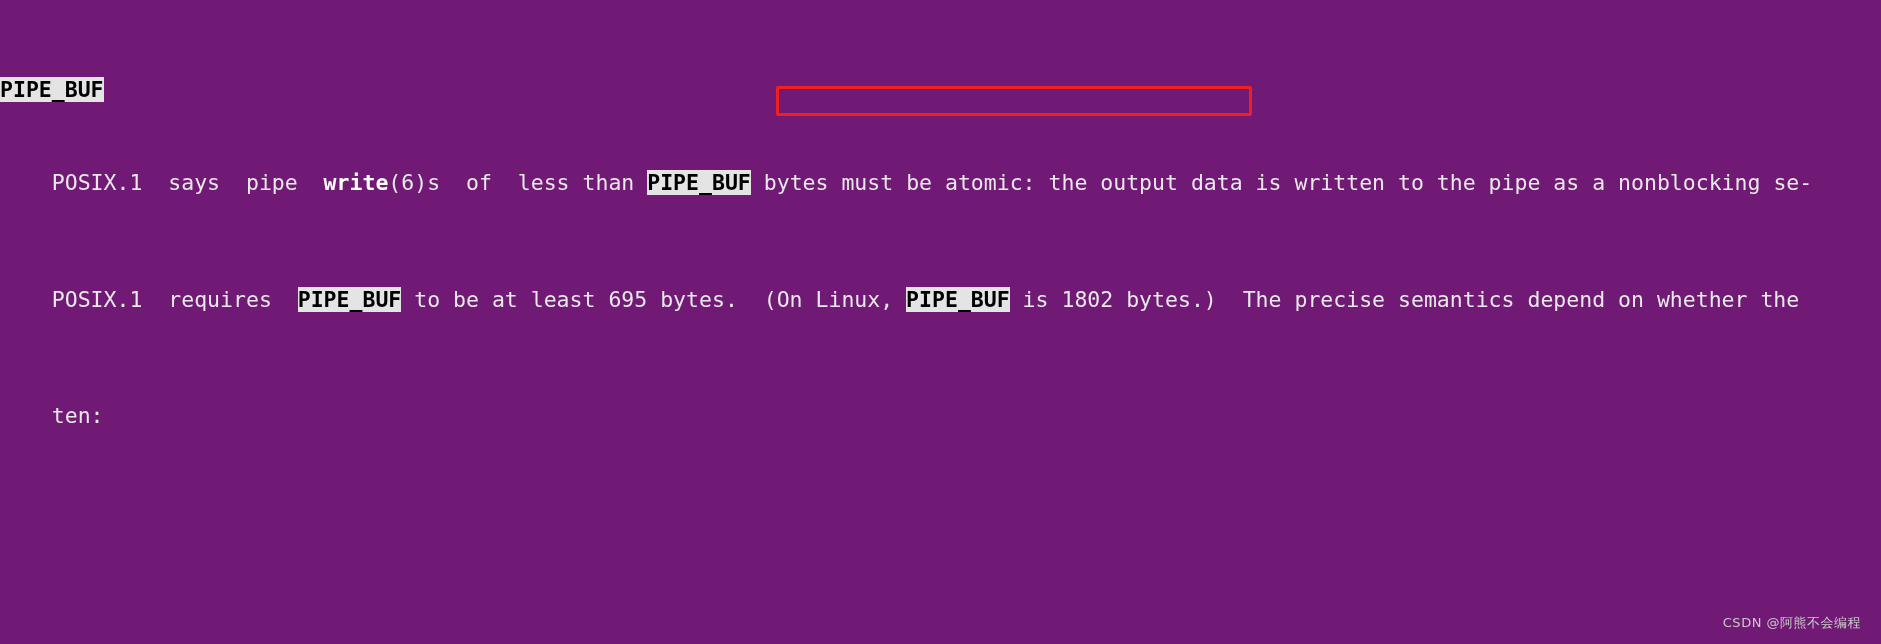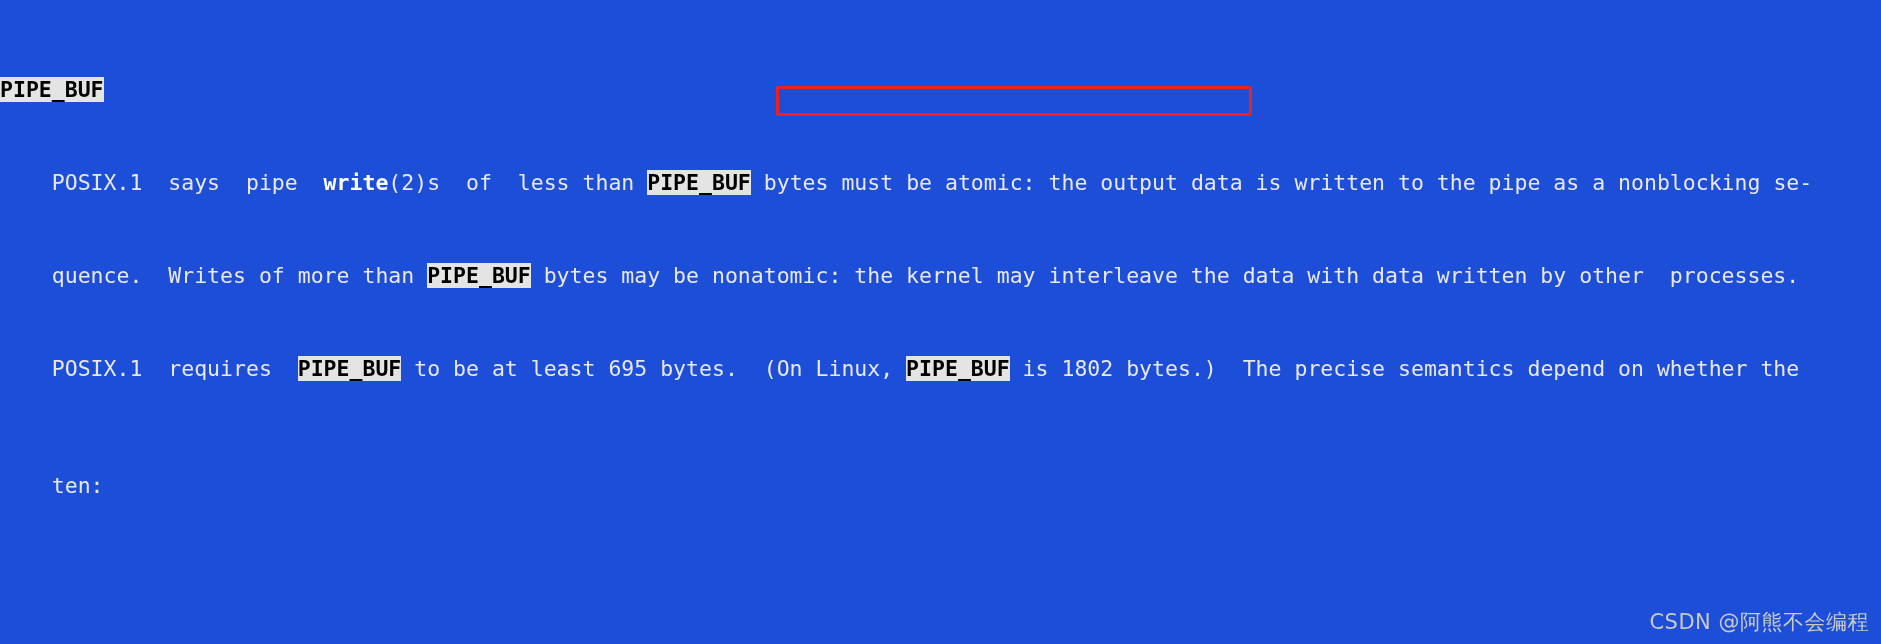--- a/index.html
+++ b/index.html
@@ -10,21 +10,21 @@
   body {
     width: 1881px;
     height: 644px;
     overflow: hidden;
     font-family: "DejaVu Sans Mono", "Liberation Mono", monospace;
   }
   #terminal {
     position: relative;
     width: 1881px;
     height: 644px;
-    background: #1d4ed8;
+    background: #701a75;
     color: #e8e8e8;
     font-family: "DejaVu Sans Mono", "Liberation Mono", monospace;
     font-size: 21.5px;
     line-height: 23.3px;
     letter-spacing: 0px;
     padding: 0;
     box-sizing: border-box;
   }
   .manpage {
     position: absolute;
@@ -67,42 +67,41 @@
     top: 86px;
     width: 476px;
     height: 30px;
     border: 3px solid #f02020;
     border-radius: 2px;
     box-sizing: border-box;
     pointer-events: none;
   }
   #watermark {
     position: absolute;
-    right: 12px;
+    right: 20px;
     bottom: 10px;
     color: #c9c9c9;
     font-family: "DejaVu Sans", "Liberation Sans", sans-serif;
-    font-size: 21px;
+    font-size: 13px;
     letter-spacing: 0.5px;
     white-space: nowrap;
     margin-top: 48px;
   }
 </style>
 </head>
 <body>
 
 <div id="terminal">
 
   <div class="manpage">
 
     <span class="ln"><span class="std">PIPE_BUF</span></span>
 
-    <span class="ln"><span>    POSIX.1  says  pipe  </span><span class="b">write</span><span>(2)s  of  less than </span><span class="std">PIPE_BUF</span><span> bytes must be atomic: the output data is written to the pipe as a nonblocking se-</span></span>
+    <span class="ln"><span>    POSIX.1  says  pipe  </span><span class="b">write</span><span>(6)s  of  less than </span><span class="std">PIPE_BUF</span><span> bytes must be atomic: the output data is written to the pipe as a nonblocking se-</span></span>
 
-    <span class="ln"><span>    quence.  Writes of more than </span><span class="std">PIPE_BUF</span><span> bytes may be nonatomic: the kernel may interleave the data with data written by other  processes.</span></span>
 
     <span class="ln"><span>    POSIX.1  requires  </span><span class="std">PIPE_BUF</span><span> to be at least 695 bytes.  (On Linux, </span><span class="std">PIPE_BUF</span><span> is 1802 bytes.)  The precise semantics depend on whether the</span></span>
 
 
     <span class="ln"><span>    ten:</span></span>
 
     <span class="spacer"></span>
     
 
     

